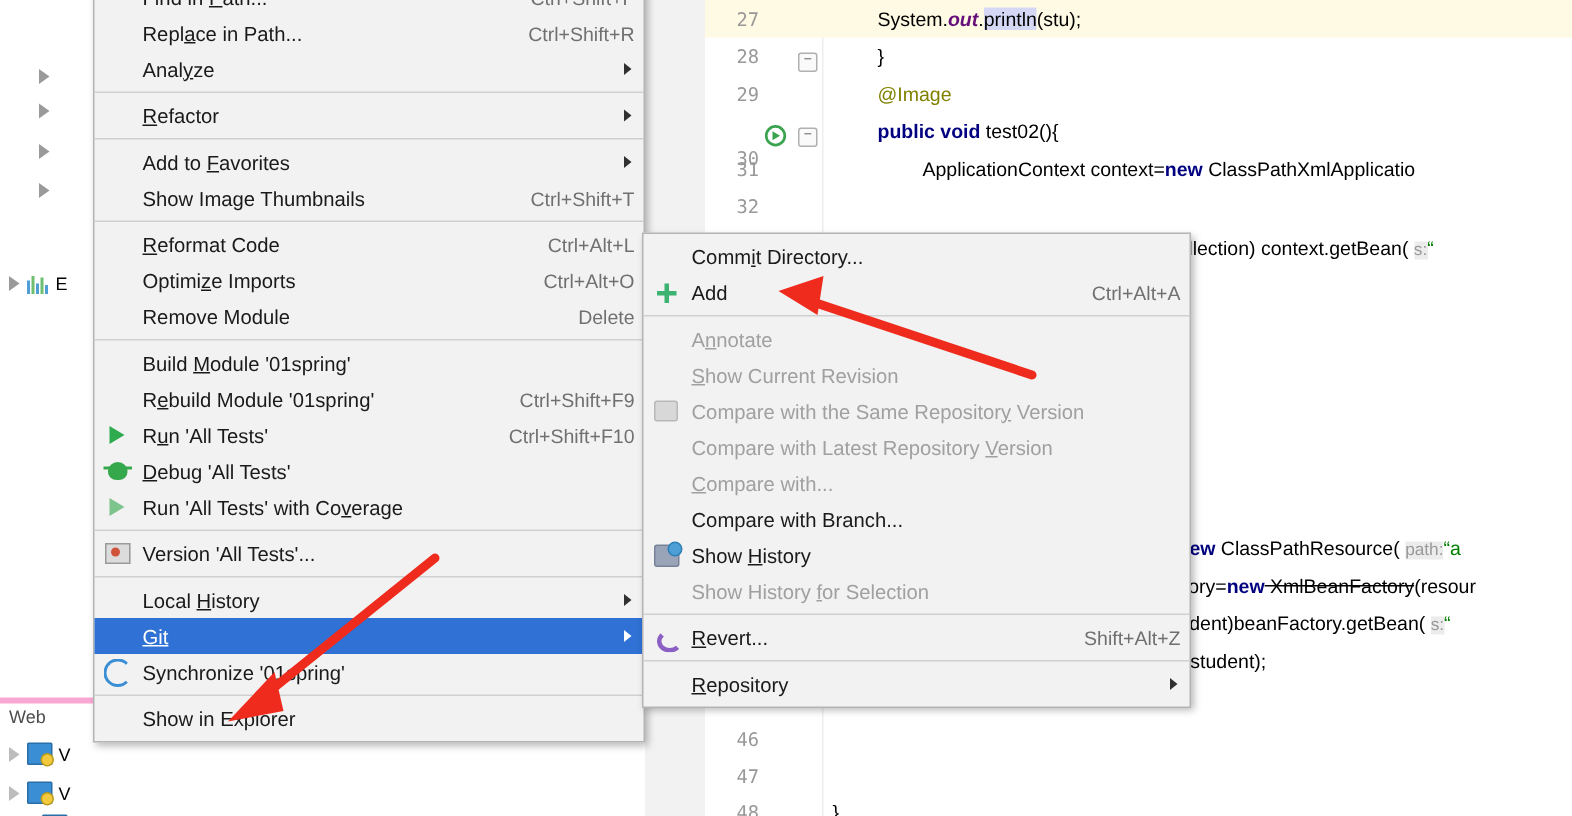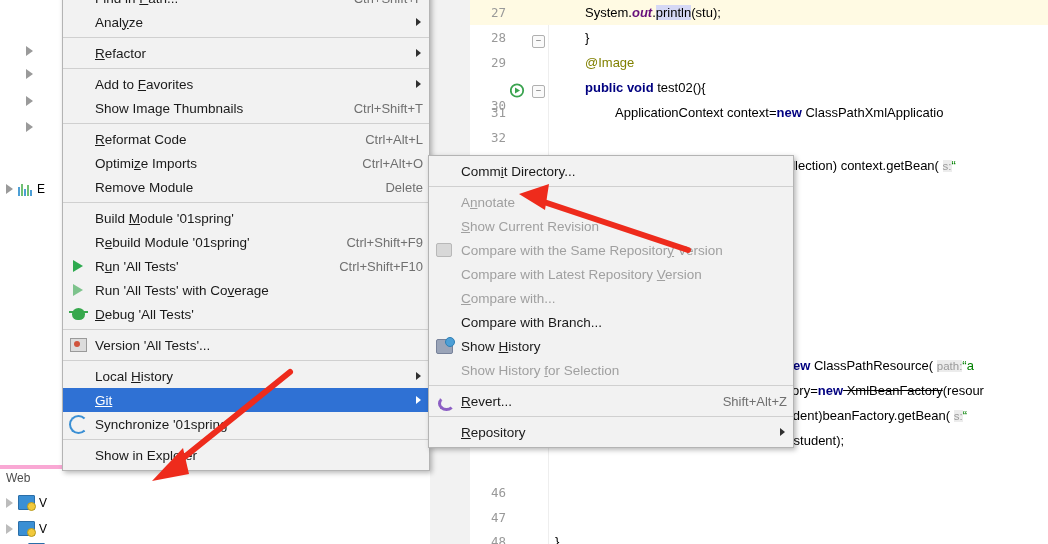--- a/index.html
+++ b/index.html
@@ -274,20 +274,25 @@
   </div>
 
   <div class="menu" id="menu-main">
 
     <div class="mi">
       <span class="ico"></span>
       <span class="lbl">Find in <span class="u">P</span>ath...</span>
       <span class="acc">Ctrl+Shift+F</span>
     </div>
 
+    <div class="mi">
+      <span class="ico"></span>
+      <span class="lbl">Repl<span class="u">a</span>ce in Path...</span>
+      <span class="acc">Ctrl+Shift+R</span>
+    </div>
 
     <div class="mi">
       <span class="ico"></span>
       <span class="lbl">Anal<span class="u">y</span>ze</span>
       <span class="arrow"></span>
     </div>
 
     <div class="sep"></div>
 
     <div class="mi">
@@ -346,30 +351,30 @@
     <div class="mi">
       <span class="ico">
           <span class="ic-play"></span>
         </span>
       <span class="lbl">R<span class="u">u</span>n 'All Tests'</span>
       <span class="acc">Ctrl+Shift+F10</span>
     </div>
 
     <div class="mi">
       <span class="ico">
+          <span class="ic-bug"></span>
+        </span>
+      <span class="lbl"><span class="u">D</span>ebug 'All Tests'</span>
+    </div>
+
+    <div class="mi">
+      <span class="ico">
           <span class="ic-cov"></span>
         </span>
       <span class="lbl">Run 'All Tests' with Co<span class="u">v</span>erage</span>
-    </div>
-
-    <div class="mi">
-      <span class="ico">
-          <span class="ic-bug"></span>
-        </span>
-      <span class="lbl"><span class="u">D</span>ebug 'All Tests'</span>
     </div>
 
     <div class="sep"></div>
 
     <div class="mi">
       <span class="ico">
           <span class="ic-create"></span>
         </span>
       <span class="lbl">Version 'All Tests'...</span>
     </div>
@@ -403,20 +408,27 @@
     </div>
   </div>
 
   <div class="menu" id="menu-git">
 
     <div class="mi">
       <span class="ico"></span>
       <span class="lbl">Comm<span class="u">i</span>t Directory...</span>
     </div>
 
+    <div class="mi">
+      <span class="ico">
+          <span class="ic-plus"></span>
+        </span>
+      <span class="lbl">Add</span>
+      <span class="acc">Ctrl+Alt+A</span>
+    </div>
 
     <div class="sep"></div>
 
     <div class="mi disabled">
       <span class="ico"></span>
       <span class="lbl">A<span class="u">n</span>notate</span>
     </div>
 
     <div class="mi disabled">
       <span class="ico"></span>

